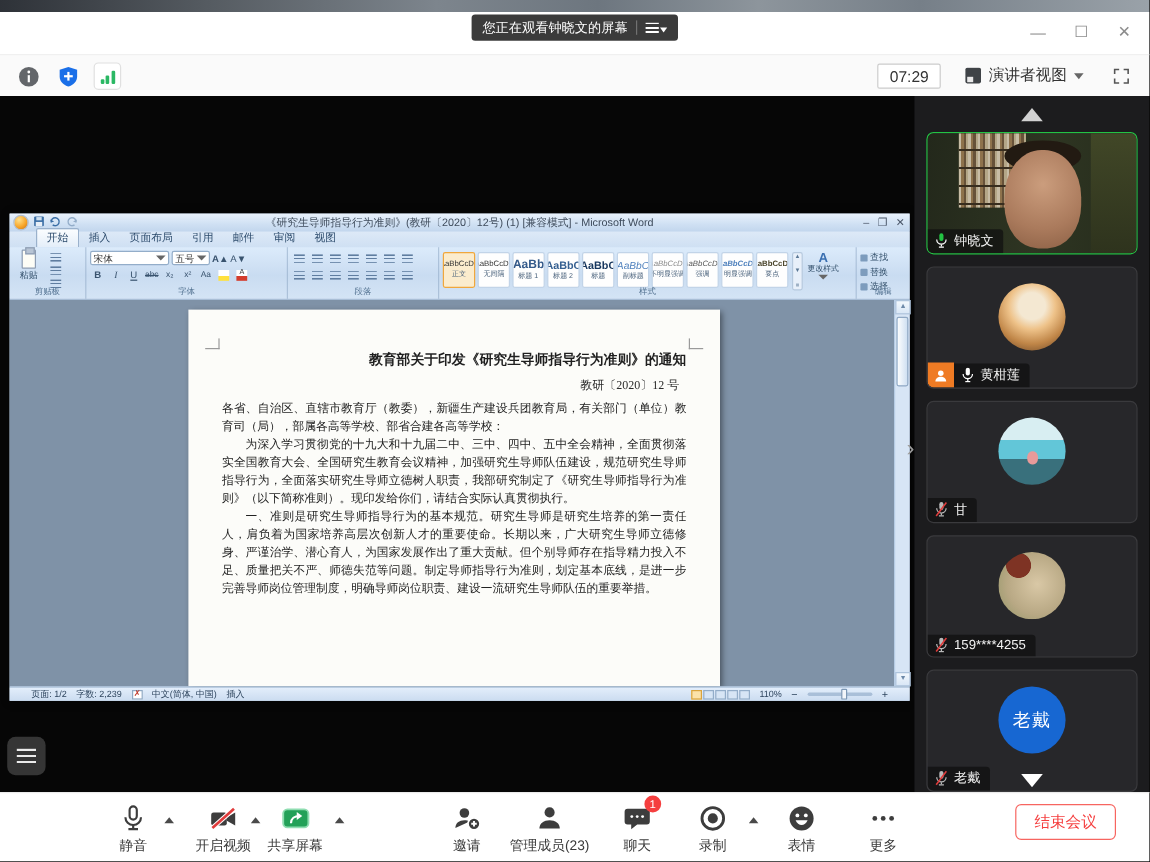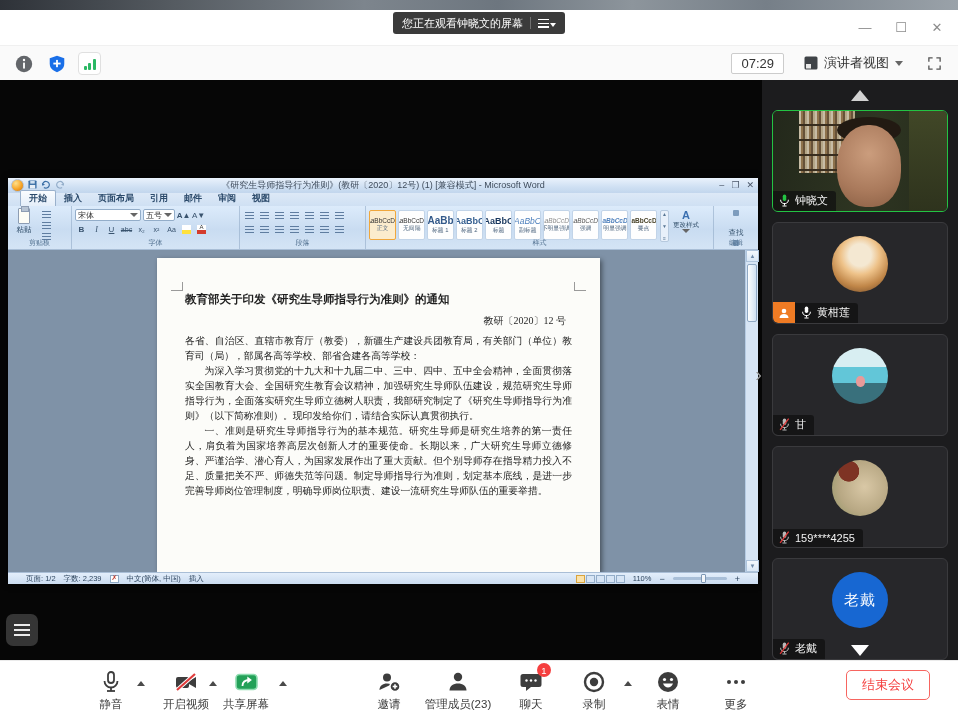--- a/index.html
+++ b/index.html
@@ -51,21 +51,21 @@
   .w-titlebar { position:absolute; left:0; top:0; width:100%; height:15px;
     background:linear-gradient(#eaf2fc,#cfe0f3 60%,#c2d6ed); display:flex; align-items:center; }
   .office-orb { position:absolute; left:3px; top:1px; width:13px; height:13px; border-radius:50%;
     background:radial-gradient(circle at 35% 30%,#ffe08a,#f7a62a 55%,#c86f12); border:1px solid #b3bfce; cursor:pointer; }
   .qat { position:absolute; left:20px; top:2px; display:flex; gap:4px; align-items:center; }
   .w-title { width:100%; text-align:center; font-size:9px; color:#3f4c5c; white-space:nowrap; overflow:hidden; }
   .w-controls { position:absolute; right:4px; top:1px; display:flex; gap:7px; }
   .w-ctl { font-size:9px; color:#4a5668; cursor:pointer; line-height:13px; }
 
   .w-tabs { position:absolute; left:0; top:15px; width:100%; height:13px;
-    background:linear-gradient(#dde9f7,#cfe0f3); display:flex; align-items:flex-end; padding-left:12px;font-weight:bold; }
+    background:linear-gradient(#dde9f7,#cfe0f3); display:flex; align-items:flex-end; padding-left:22px; }
   .wtab { font-size:9px; color:#2b4a6b; padding:1px 8px; cursor:pointer; }
   .wtab.active { background:linear-gradient(#fbfdff,#e4eef9); border:1px solid #9ab1cc; border-bottom:none;
     border-radius:2px 2px 0 0; }
 
   .w-ribbon { position:absolute; left:0; top:28px; width:100%; height:44px;
     background:linear-gradient(#dcebfb,#c9dcf1 55%,#d4e4f5); border-bottom:1px solid #a9bed6; display:flex; }
   .rgroup { position:relative; height:100%; border-right:1px solid rgba(140,165,195,.55); padding:2px 3px 10px 3px; }
   .rgroup-label { position:absolute; left:0; right:0; bottom:1px; text-align:center; font-size:7px; color:#51708f; }
   .bigbtn { display:flex; flex-direction:column; align-items:center; width:26px; cursor:pointer; }
   .clip-icon { width:12px; height:16px; background:#fdfdf6; border:1px solid #8d9db3; border-radius:1px; position:relative; }
@@ -84,30 +84,30 @@
     display:flex; flex-direction:column; align-items:center; justify-content:center; cursor:pointer; overflow:hidden; }
   .style-chip.selected { border-color:#f0a73c; background:#fbeccd; }
   .chip-sample { font-size:6.5px; color:#333; white-space:nowrap; }
   .chip-label { font-size:6.5px; color:#4a627c; white-space:nowrap; transform:scale(.9); }
   .gal-scroll { width:9px; height:32px; margin-left:1px; display:flex; flex-direction:column; justify-content:space-between;
     background:#e8f0fa; border:1px solid #b6c9de; border-radius:2px; font-size:5px; color:#5a7795; text-align:center; cursor:pointer; }
   .chg-style { display:flex; flex-direction:column; align-items:center; width:34px; cursor:pointer; margin-top:2px; }
   .bigA { font-size:11px; font-weight:bold; color:#3a6fb0; line-height:11px; }
   .chg-label { font-size:6.5px; color:#33506b; text-align:center; line-height:7px; }
   .edit-rows { display:flex; flex-direction:column; gap:2px; margin-top:2px; }
-  .edit-item { display:flex; align-items:center; gap:12px; font-size:7.5px; color:#33506b; white-space:nowrap; cursor:pointer;flex-direction:column; }
+  .edit-item { display:flex; align-items:center; gap:2px; font-size:7.5px; color:#33506b; white-space:nowrap; cursor:pointer; }
   .edit-bullet { width:6px; height:6px; background:#7d9cbd; border-radius:1px; }
 
   .w-doc { position:absolute; left:0; top:72px; width:100%; height:322px; background:#7f92a7; overflow:hidden; }
   .doc-page { position:absolute; left:149px; top:8px; width:443px; height:314px; background:#fcfcf9;
     box-shadow:2px 2px 5px rgba(0,0,0,.45); padding:30px 28px 0 28px; overflow:hidden; }
   .crop-mark { position:absolute; width:12px; height:9px; }
   .crop-l { left:14px; top:24px; border-right:1px solid #9a9a9a; border-bottom:1px solid #9a9a9a; }
   .crop-r { right:14px; top:24px; border-left:1px solid #9a9a9a; border-bottom:1px solid #9a9a9a; }
-  .doc-title { text-align:left; font-size:11.5px; font-weight:bold; color:#1f1f1f;
+  .doc-title { text-align:right; font-size:11.5px; font-weight:bold; color:#1f1f1f;
     font-family:"Liberation Serif","DejaVu Serif",serif; margin-top:4px; }
   .doc-number { text-align:right; font-size:10px; color:#2a2a2a; margin:7px 6px 5px 0;
     font-family:"Liberation Serif","DejaVu Serif",serif; }
   .doc-p { font-size:9.8px; line-height:15px; color:#222; text-align:justify;
     font-family:"Liberation Serif","DejaVu Serif",serif; }
   .doc-p.indent { text-indent:2em; }
   .w-scrollbar { position:absolute; right:0; top:72px; width:13px; height:322px;
     background:#d7e5f5; border-left:1px solid #b6cce4; }
   .sb-arrow { position:absolute; left:0; width:13px; height:12px; display:flex; align-items:center; justify-content:center;
     font-size:6px; color:#6d89a8; background:linear-gradient(#f3f8fd,#d9e7f6); border:1px solid #aec4dc; cursor:pointer; }

